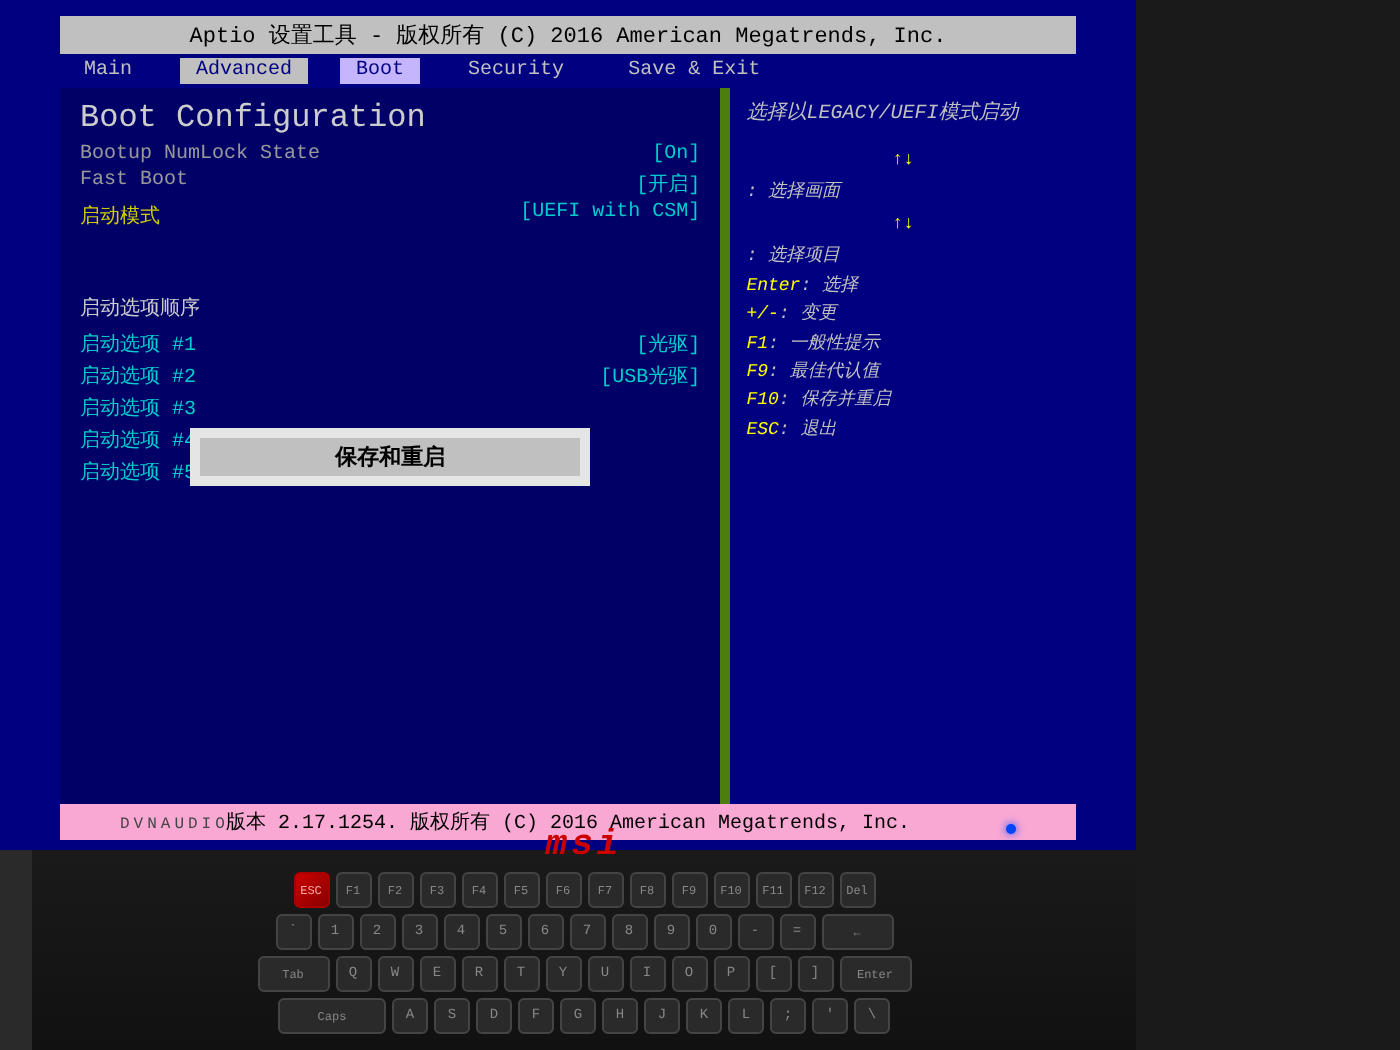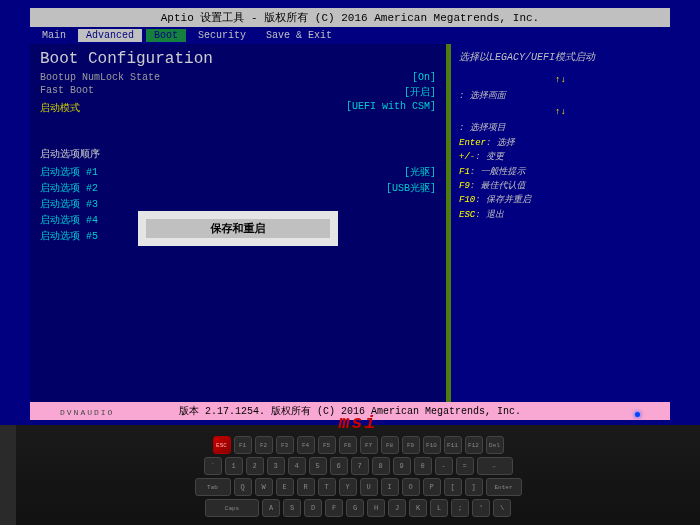--- a/index.html
+++ b/index.html
@@ -7,21 +7,21 @@
       width: 700px;
       height: 525px;
       background: #1a1a1a;
       font-family: 'Courier New', monospace;
       overflow: hidden;
       position: relative;
     }
 
     
     .laptop-frame {
-      width: 700px;
+      width: 568px;
       height: 525px;
       background: #2a2a2a;
       position: relative;
     }
 
     
     .screen-area {
       position: absolute;
       top: 0;
       left: 0;
@@ -50,21 +50,21 @@
       font-size: 11px;
       padding: 2px 4px;
       font-weight: normal;
     }
 
     
     .menu-bar {
       background: #000080;
       display: flex;
       padding: 2px 4px;
-      gap: 4px;
+      gap: 16px;
     }
 
     .menu-item {
       color: #c0c0c0;
       font-size: 10px;
       padding: 1px 8px;
       cursor: pointer;
     }
 
     .menu-item.active {
@@ -174,21 +174,21 @@
       right: 0;
       bottom: 0;
       display: flex;
       align-items: center;
       justify-content: center;
       background: rgba(0,0,0,0.2);
     }
 
     .dialog-box {
       background: #000080;
-      border: 8px solid #e5e5e5;
+      border: 5px solid #e5e5e5;
       width: 200px;
       padding: 0;
     }
 
     .dialog-title-bar {
       background: #c0c0c0;
       color: #000000;
       text-align: center;
       font-size: 11px;
       padding: 2px 4px;
@@ -333,21 +333,21 @@
   <div class="screen-area">
     <div class="screen-bezel">
 
       <div class="title-bar">
         <span>Aptio 设置工具 - 版权所有 (C) 2016 American Megatrends, Inc.</span>
       </div>
 
       <div class="menu-bar">
         <div class="menu-item">Main</div>
         <div class="menu-item active">Advanced</div>
-        <div class="menu-item active" style="background:#15803d;color:#000080;">Boot</div>
+        <div class="menu-item active" style="background:#c4b5fd;color:#000080;">Boot</div>
         <div class="menu-item">Security</div>
         <div class="menu-item">Save &amp; Exit</div>
       </div>
 
       <div class="main-content">
 
         <div class="left-panel">
           <div class="section-title">Boot Configuration</div>
 
           <div class="config-row">

